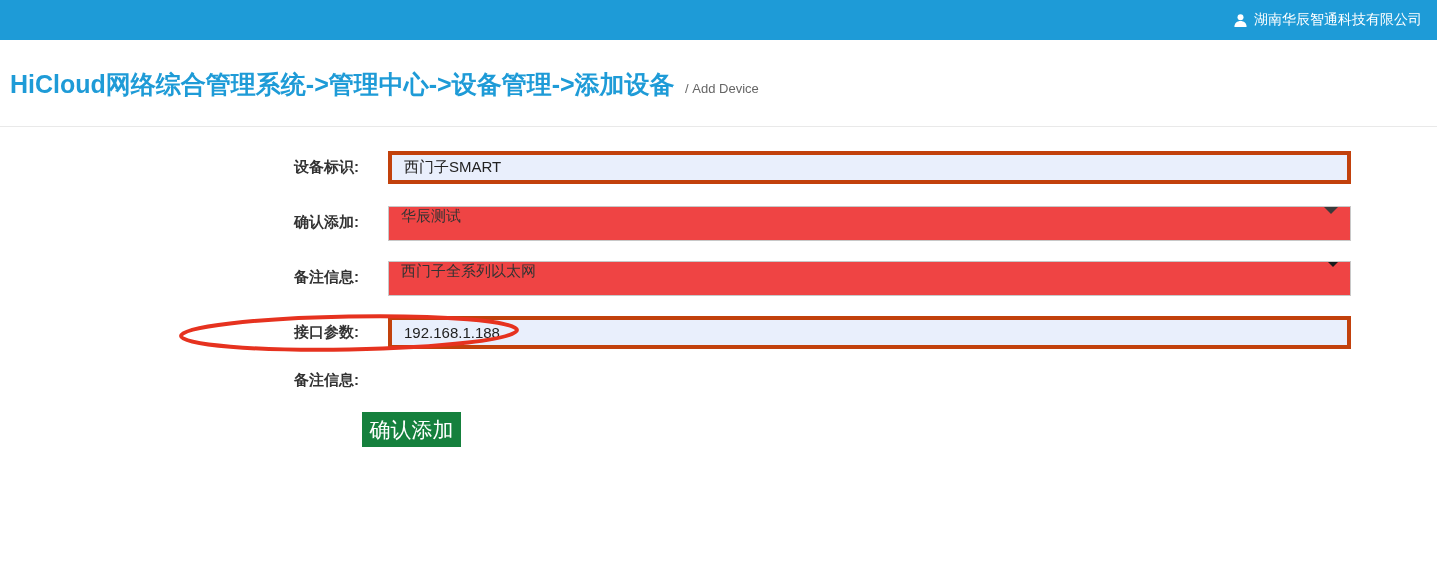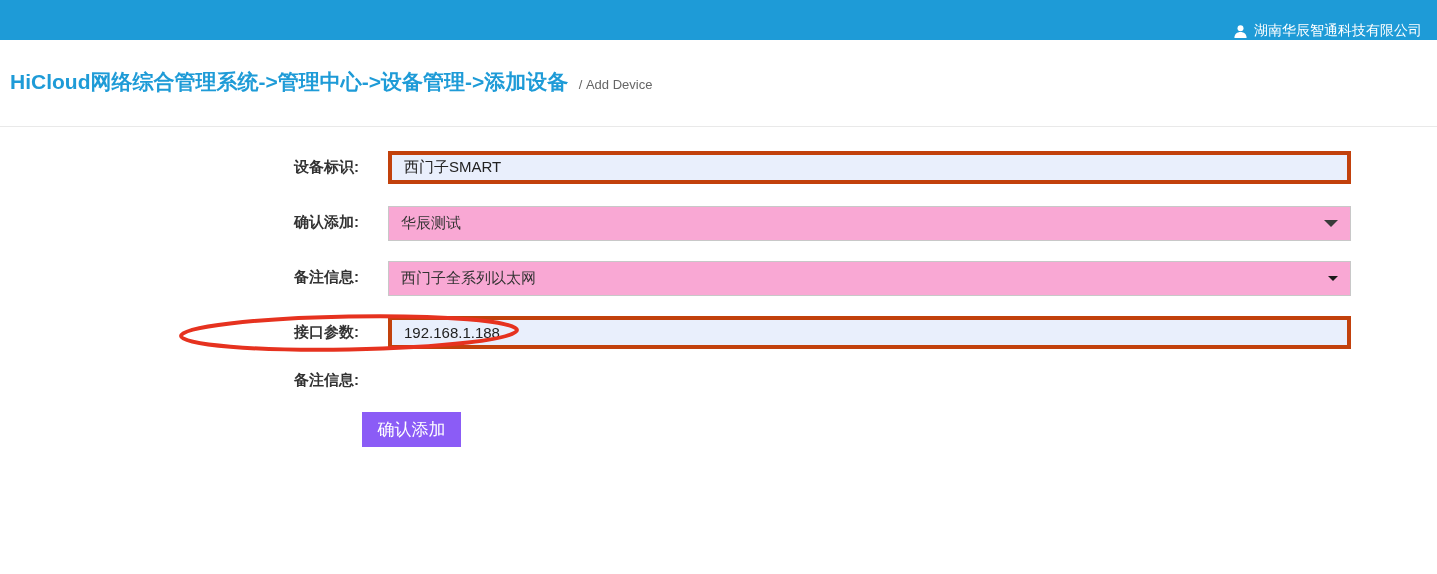--- a/index.html
+++ b/index.html
@@ -1,51 +1,51 @@
 <!DOCTYPE html>
 <html><head>
 <meta charset="utf-8">
 <style>
   * { margin:0; padding:0; box-sizing:border-box; }
   html,body { width:1437px; height:574px; background:#ffffff;
     font-family:"Liberation Sans","DejaVu Sans",sans-serif; overflow:hidden; }
 
   
-  .topbar { height:40px; background:#1e9bd7; display:flex; align-items:flex-end;
+  .topbar { height:40px; background:#1e9bd7; display:flex; align-items:center;
     justify-content:flex-end; padding-right:15px; }
   .user-chip { display:flex; align-items:center; gap:6px; color:#ffffff;
     font-size:14px; cursor:pointer; }
   .user-icon svg { display:block; }
 
   
   .header { height:87px; border-bottom:1px solid #e9e9e9; padding:28px 0 0 10px; }
-  .crumb-main { color:#1e9bd7; font-size:21px; font-weight:bold; }
+  .crumb-main { color:#1e9bd7; font-size:25px; font-weight:bold; }
   .crumb-sub  { color:#666666; font-size:13px; font-weight:normal; margin-left:6px; }
 
   
   .form-area { padding-top:24px; }
   .row { display:flex; align-items:center; margin-bottom:22px; position:relative; }
   .row-label { width:388px; padding-right:29px; text-align:right;
     font-size:15px; font-weight:bold; color:#333333; }
   .field { width:963px; height:33px; }
   input.text-input { width:963px; height:33px; background:#e9effc;
     border:4px solid #c2410c; padding:0 12px; font-size:15px; color:#222222;
     font-family:"Liberation Sans","DejaVu Sans",sans-serif; outline:none; }
-  .select-box { width:963px; height:35px; background:#f9a8d4;
-    border:1px solid #c8c8c8; display:flex; align-items:center;
+  .select-box { width:963px; height:35px; background:#ef4444;
+    border:1px solid #c8c8c8; display:flex; align-items:flex-start;
     justify-content:space-between; padding:0 12px; font-size:15px; color:#333333;
     cursor:pointer;gap:36px; }
   .caret-lg { width:0; height:0; border-left:7px solid transparent;
     border-right:7px solid transparent; border-top:7px solid #3a3a3a; }
   .caret-sm { width:0; height:0; border-left:5px solid transparent;
     border-right:5px solid transparent; border-top:5px solid #1a1a1a; }
 
   .submit-row { margin-left:362px; margin-top:0; }
-  .submit-btn { width:99px; height:35px; background:#8b5cf6; color:#ffffff;
-    border:none; font-size:17px; cursor:pointer;
+  .submit-btn { width:99px; height:35px; background:#15803d; color:#ffffff;
+    border:none; font-size:21px; cursor:pointer;
     font-family:"Liberation Sans","DejaVu Sans",sans-serif; }
 
   
   .annotation-svg { position:absolute; left:176px; top:-3px; width:346px;
     height:40px; pointer-events:none; }
 </style>
 </head>
 <body>
 
 <div class="topbar">

